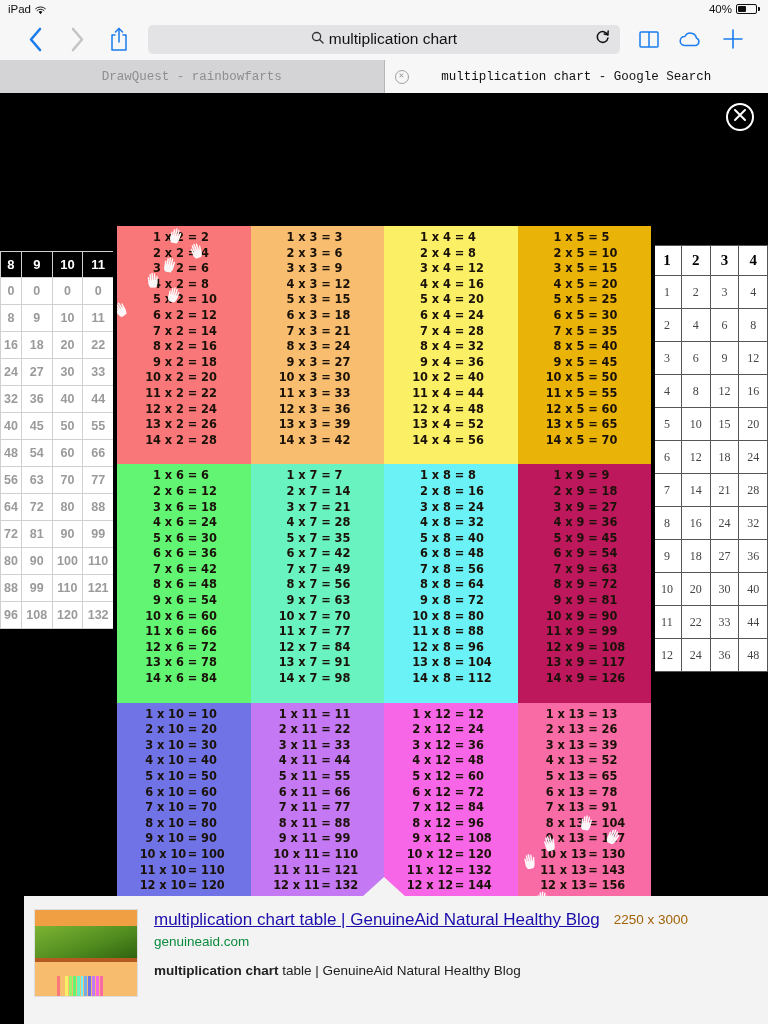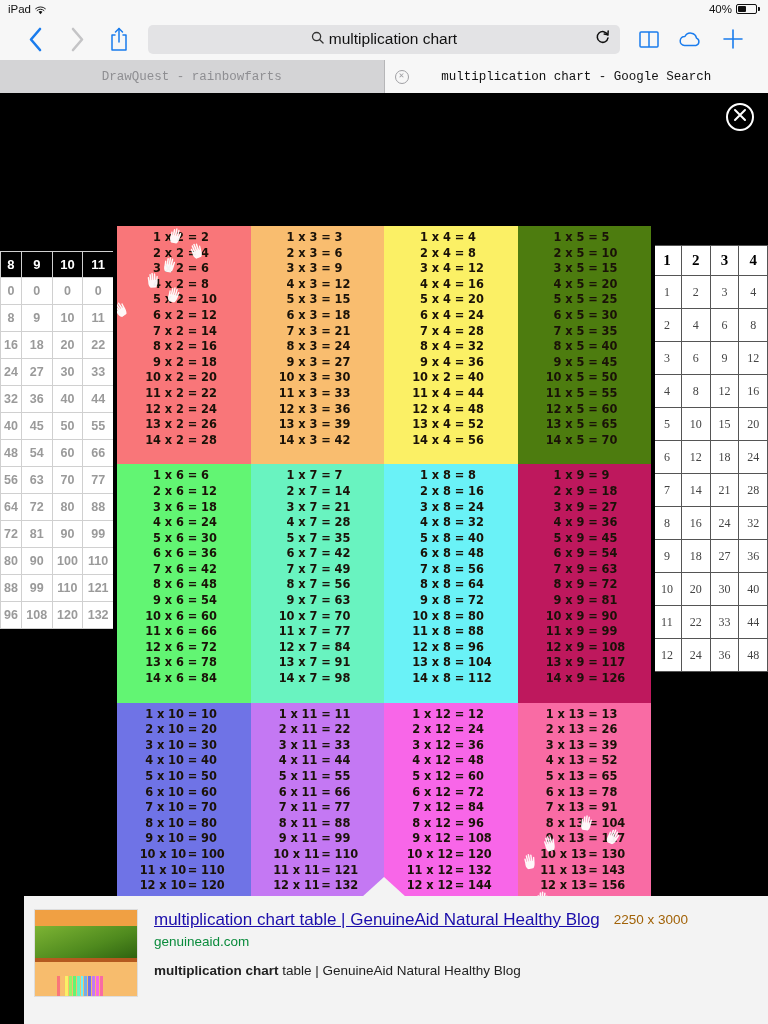--- a/index.html
+++ b/index.html
@@ -612,21 +612,21 @@
         </div>
         <div class="eq">
           <span class="l">13 x 4</span>
           <span class="r">= 52</span>
         </div>
         <div class="eq">
           <span class="l">14 x 4</span>
           <span class="r">= 56</span>
         </div>
       </div>
-      <div class="col" style="background: #4d7c0f;">
+      <div class="col" style="background: #eab308;">
         <div class="eq">
           <span class="l">1 x 5</span>
           <span class="r">= 5</span>
         </div>
         <div class="eq">
           <span class="l">2 x 5</span>
           <span class="r">= 10</span>
         </div>
         <div class="eq">
           <span class="l">3 x 5</span>

